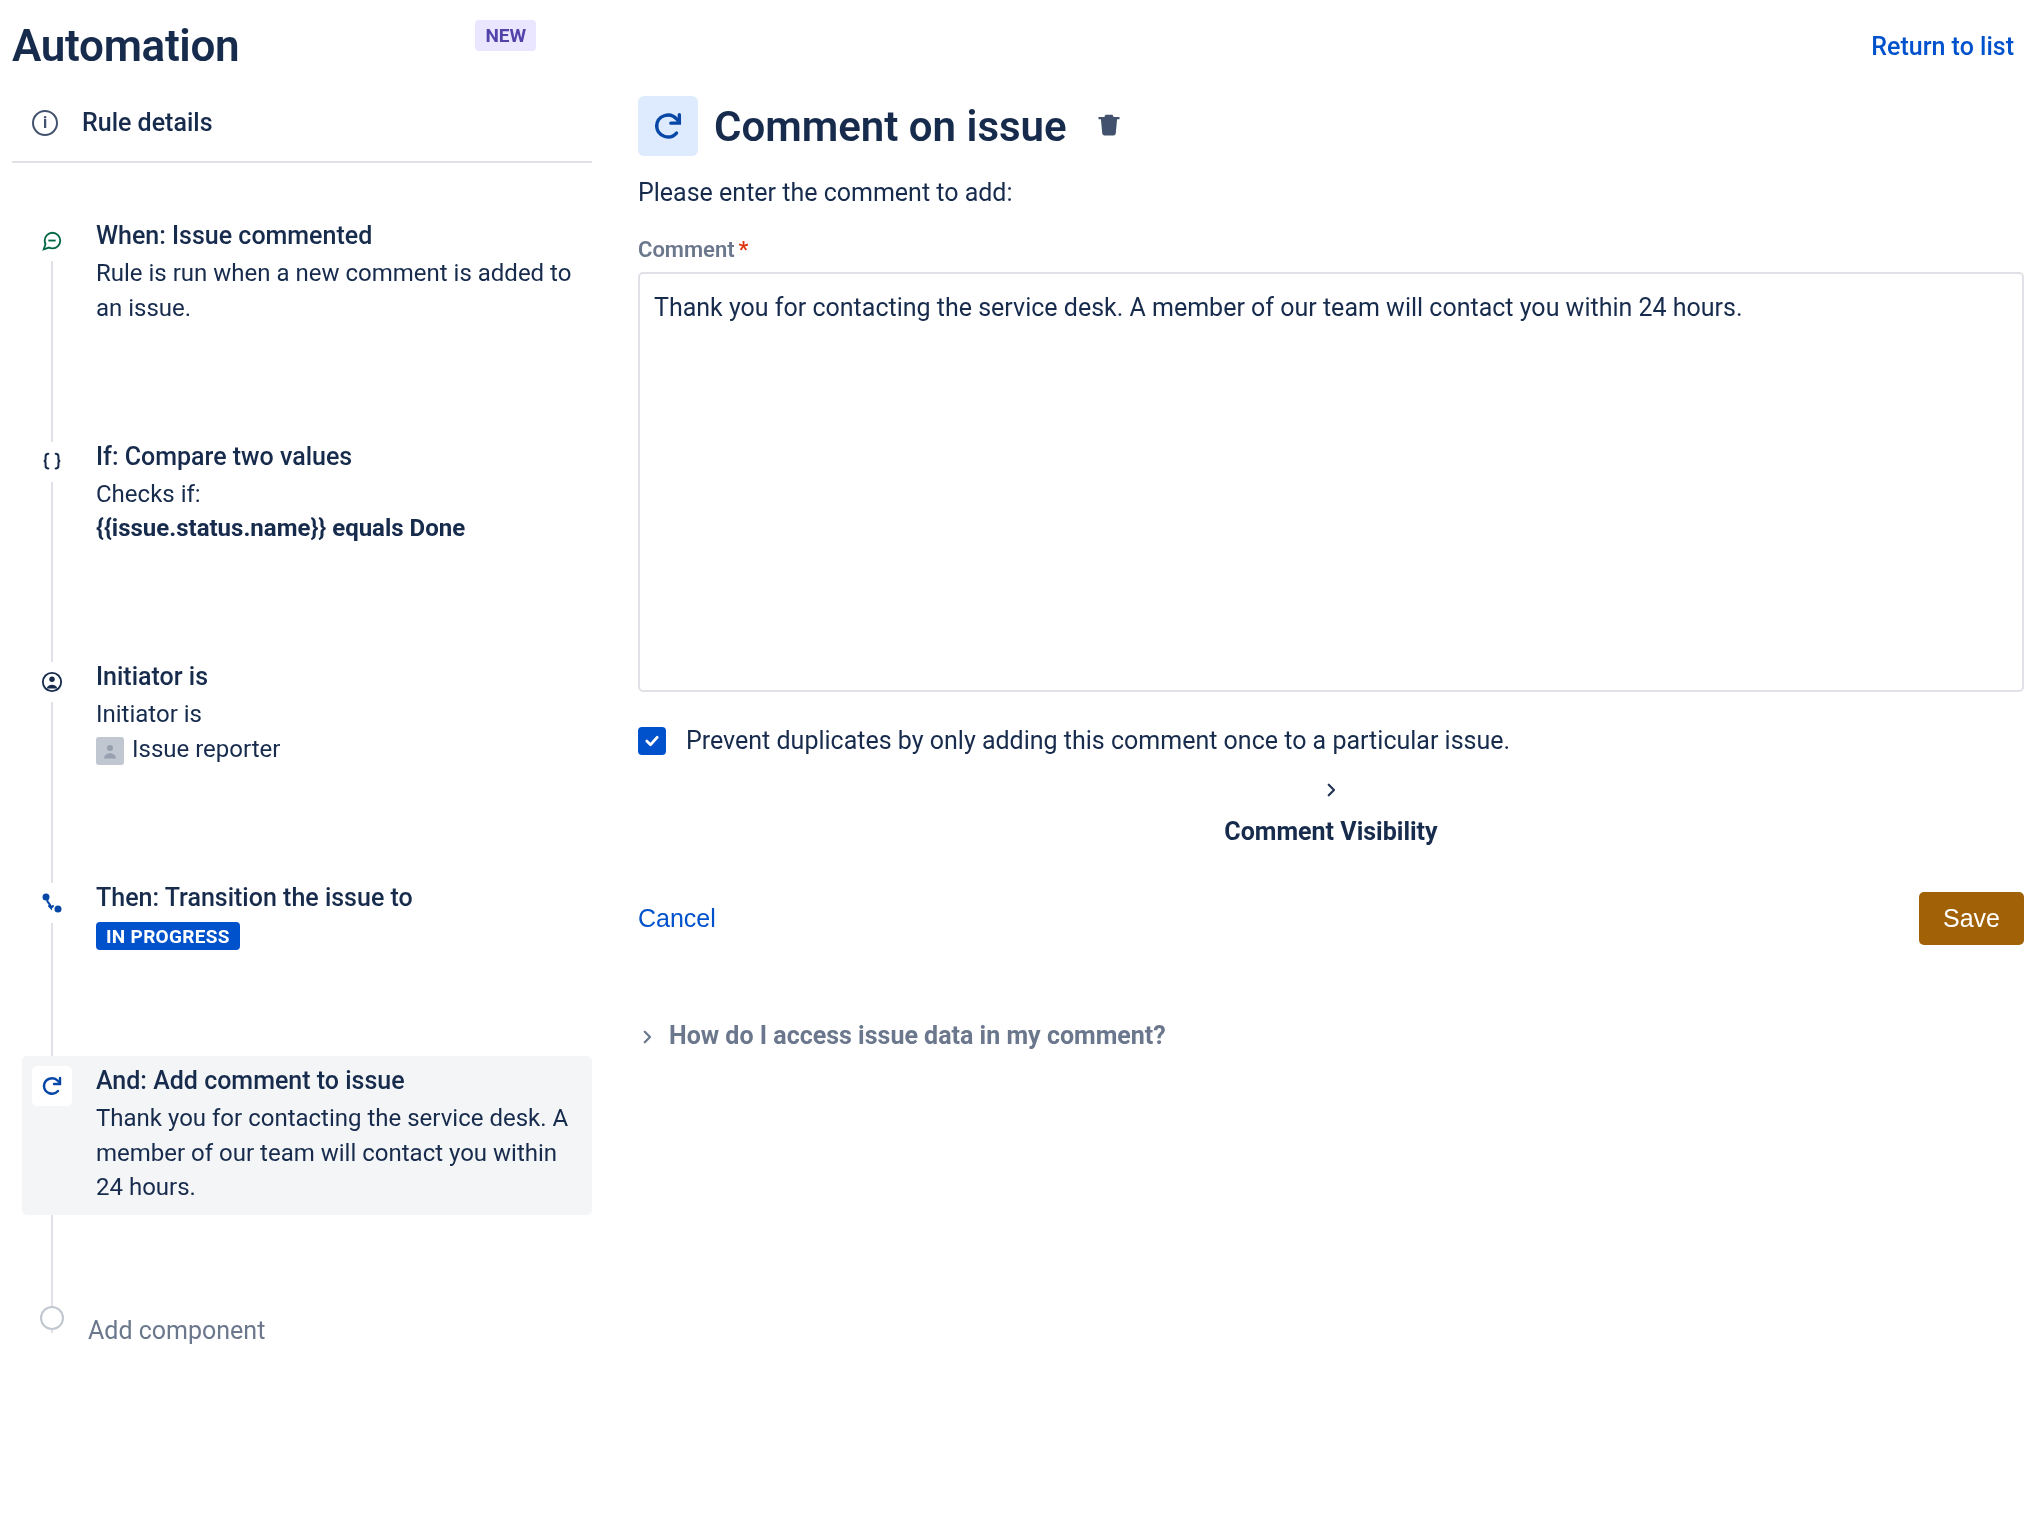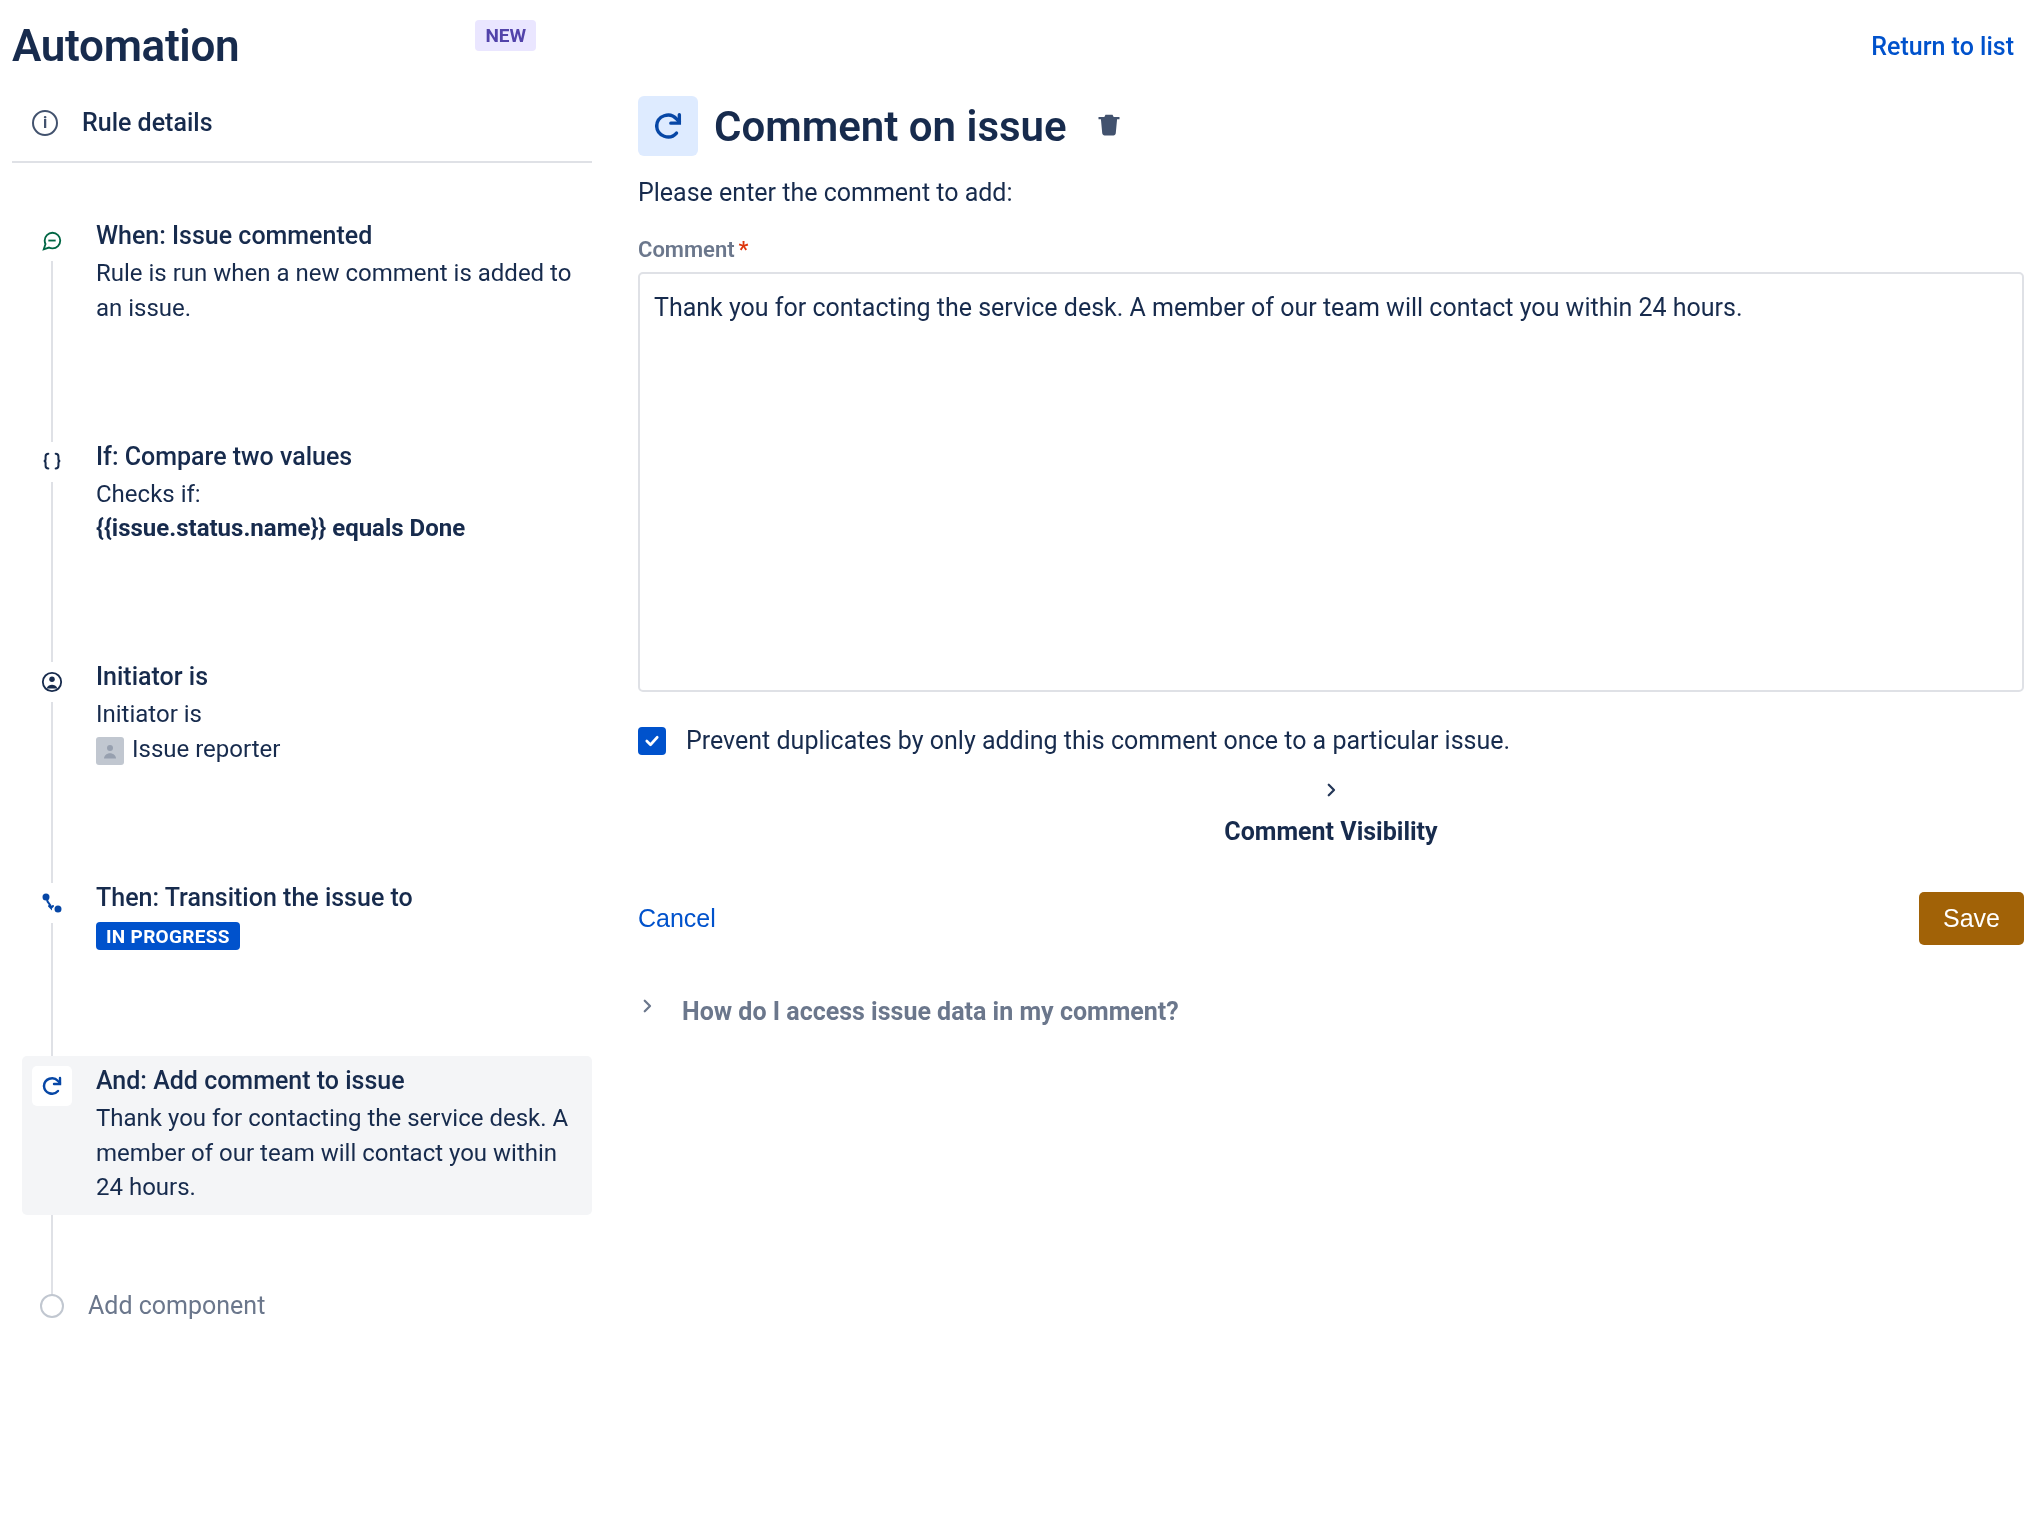--- a/index.html
+++ b/index.html
@@ -159,20 +159,21 @@
     width: 24px; height: 24px;
     border: 2px solid #C1C7D0;
     border-radius: 50%;
     margin-left: 8px;
     z-index: 3;
     background: #fff;
   }
   .add-component-label {
     font-size: 25px;
     color: #6B778C;
+    margin-top: 25px;
   }
 
   
   .main {
     flex: 1;
     padding-top: 6px;
   }
   .main-header {
     display: flex;
     align-items: center;
@@ -277,23 +278,23 @@
     color: #fff;
     background: #a16207;
     border: none;
     border-radius: 5px;
     padding: 12px 24px;
     cursor: pointer;
   }
 
   .help-expander {
     display: flex;
-    align-items: flex-start;
-    gap: 26px;
-    margin-top: 52px;
+    align-items: flex-end;
+    gap: 13px;
+    margin-top: 76px;
     cursor: pointer;
   }
   .help-expander .chevron { color: #6B778C; }
   .help-label {
     font-size: 25px;
     font-weight: 700;
     color: #6B778C;
   }
 </style>
 </head>

